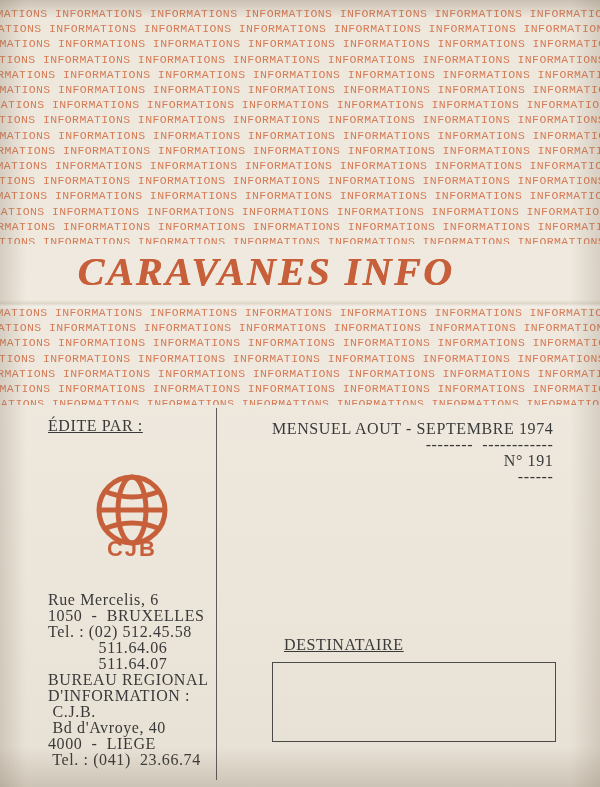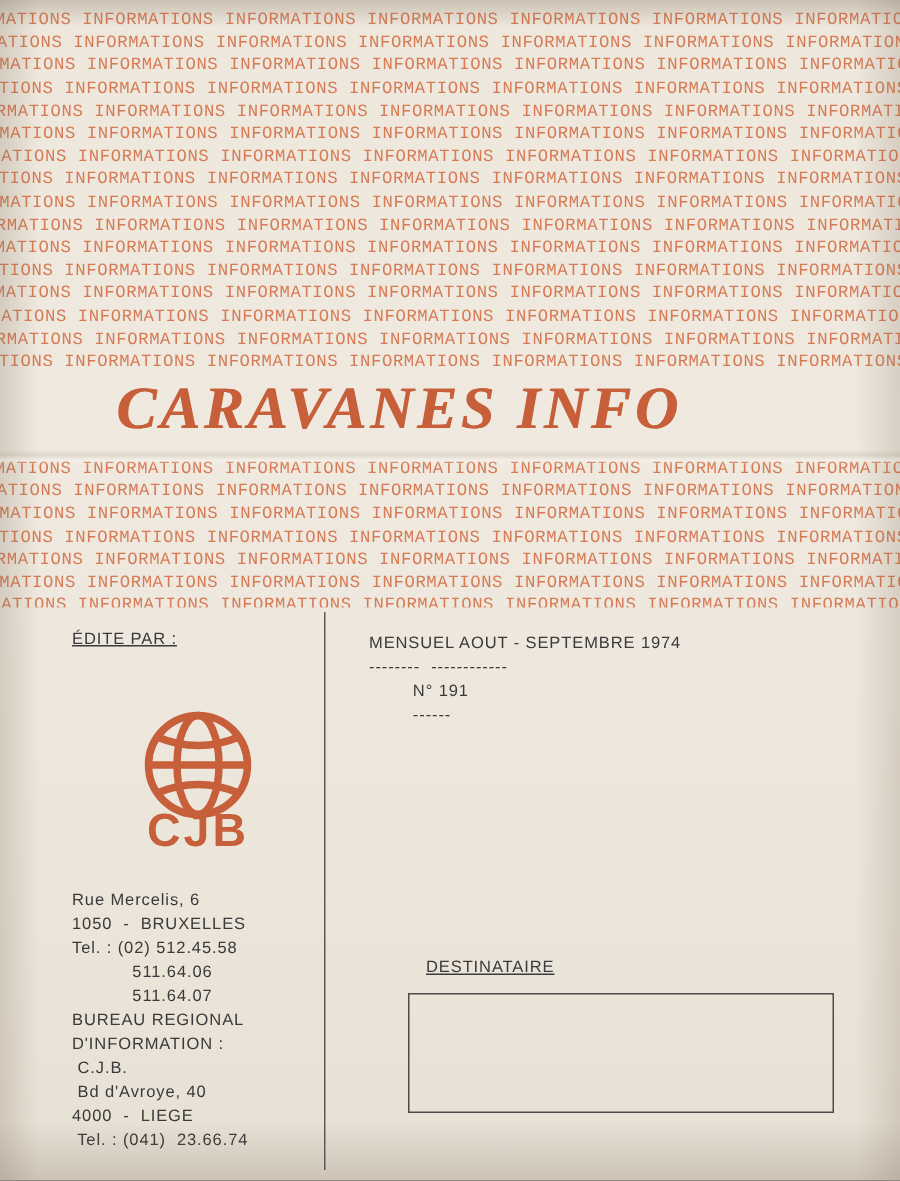--- a/index.html
+++ b/index.html
@@ -93,45 +93,45 @@
     font-weight: bold;
     font-style: italic;
     font-size: 40px;
     letter-spacing: 2.5px;
     text-shadow: 0.5px 0 0 #c7603a;
   }
 
   
   .typed {
     color: #3a3a3a;
-    font-family: Liberation Sans, sans-serif;
-    font-size: 11px;
+    font-family: Liberation Serif, serif;
+    font-size: 16px;
     letter-spacing: 0.6px;
     line-height: 16px;
     white-space: pre;
   }
   .u { text-decoration: underline; }
 
   .divider {
     position: absolute;
     left: 216px;
     top: 408px;
     width: 1px;
     height: 372px;
     background: #5a5a5a;
   }
 
   #edite-par   { position: absolute; left: 48px;  top: 418px; }
   #addr-block  { position: absolute; left: 48px;  top: 576px; margin-top: 16px; }
   #logo        { position: absolute; left: 82px;  top: 462px; width: 100px; height: 100px; }
   #cjb-word    { position: absolute; left: 86px;  top: 536px; width: 92px; text-align: center;
                  color: #c7603a; font-family: "Liberation Sans", sans-serif; font-weight: bold;
-                 font-size: 31px; letter-spacing: 2px; }
+                 font-size: 22px; letter-spacing: 2px; }
 
-  #issue-block { position: absolute; left: 246px; top: 421px; }
+  #issue-block { position: absolute; left: 272px; top: 421px; text-align: right; }
   #dest-label  { position: absolute; left: 272px; top: 637px; margin-left: 12px; }
   #dest-box    { position: absolute; left: 272px; top: 662px; width: 282px; height: 78px;
                  border: 1px solid #4a4a4a; background: transparent; }
 
   .logo-svg { display: block; }
 </style>
 </head>
 <body>
 
 <div id="page">

